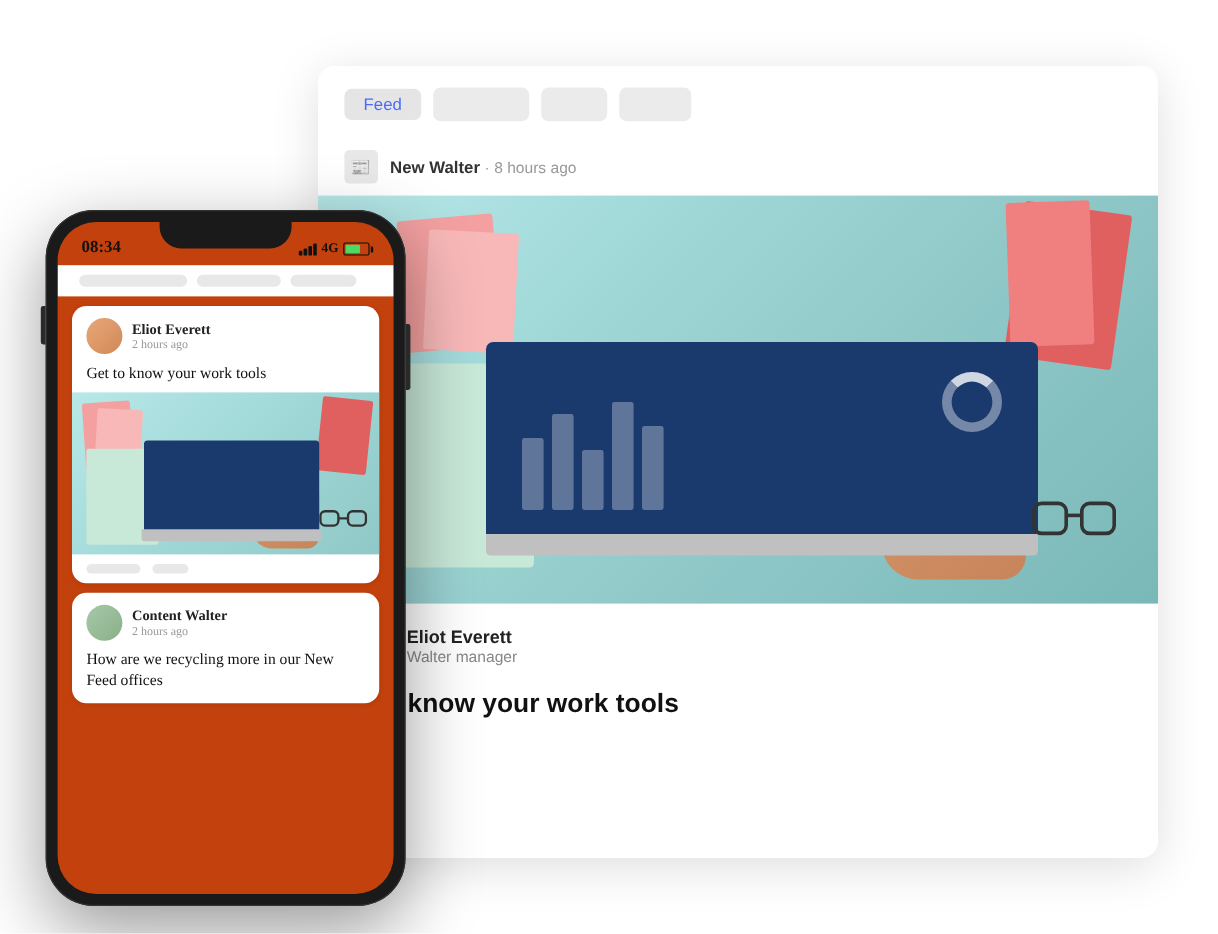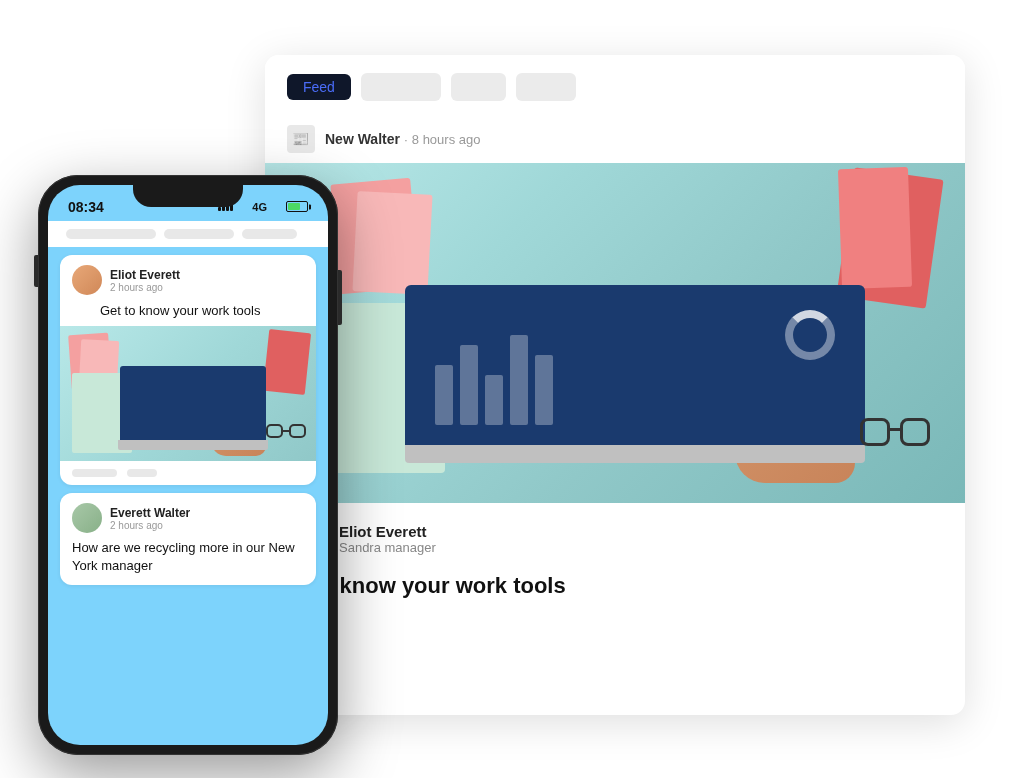--- a/index.html
+++ b/index.html
@@ -28,21 +28,21 @@
 
     .desktop-tab-bar {
       display: flex;
       align-items: center;
       gap: 10px;
       padding: 18px 22px 14px;
       background: #fff;
     }
 
     .tab-active {
-      background: #0f172a;
+      background: #e5e5e5;
       color: #4a6cf7;
       border-radius: 6px;
       padding: 5px 16px;
       font-size: 14px;
       font-weight: 500;
     }
 
     .tab-inactive {
       background: #ebebeb;
       border-radius: 6px;
@@ -346,24 +346,25 @@
       top: 95px;
       width: 4px;
       height: 55px;
       background: #2a2a2a;
       border-radius: 0 2px 2px 0;
     }
 
     .phone-screen {
       width: 100%;
       height: 100%;
-      background: #7dd3fc;
+      background: #c2410c;
       border-radius: 32px;
       overflow: hidden;
       position: relative;
+      font-family: Liberation Serif, serif;
     }
 
     
     .phone-notch {
       position: absolute;
       top: 0;
       left: 50%;
       transform: translateX(-50%);
       width: 110px;
       height: 22px;
@@ -384,22 +385,22 @@
     }
 
     .status-time {
       font-size: 14px;
       font-weight: 700;
       color: #111;
     }
 
     .status-icons {
       display: flex;
-      align-items: flex-start;
-      gap: 19px;
+      align-items: flex-end;
+      gap: 4px;
       font-size: 11px;
       color: #111;
     }
 
     .signal-bars {
       display: flex;
       gap: 1px;
       align-items: flex-end;
     }
 
@@ -513,21 +514,20 @@
     .phone-author-time {
       font-size: 10px;
       color: #999;
     }
 
     .phone-post-text {
       font-size: 13px;
       font-weight: 500;
       color: #111;
       padding: 2px 12px 8px;
-      margin-left: 28px;
     }
 
     .phone-post-image {
       width: 100%;
       height: 135px;
       background: linear-gradient(135deg, #b8e8e8 0%, #a0d8d8 50%, #90c8c8 100%);
       position: relative;
       overflow: hidden;
     }
 
@@ -715,21 +715,21 @@
           <div class="glasses-bridge"></div>
         </div>
       </div>
     </div>
   </div>
 
   <div class="desktop-post-info">
     <div class="author-avatar-desktop">E</div>
     <div>
       <div class="author-name-desktop">Eliot Everett</div>
-      <div class="author-role-desktop">Sandra manager</div>
+      <div class="author-role-desktop">Walter manager</div>
     </div>
   </div>
 
   <div class="desktop-post-title">et to know your work tools</div>
 </div>
 
 <div class="phone-wrapper">
   <div class="phone-outer">
     <div class="phone-screen">
 
@@ -788,22 +788,22 @@
         <div class="phone-post-actions">
           <div class="action-pill"></div>
           <div class="action-pill-small"></div>
         </div>
       </div>
 
       <div class="phone-post-card2">
         <div class="phone-post2-header">
           <div class="phone-author2-avatar"></div>
           <div>
-            <div class="phone-author-name">Everett Walter</div>
+            <div class="phone-author-name">Content Walter</div>
             <div class="phone-author-time">2 hours ago</div>
           </div>
         </div>
-        <div class="phone-post2-text">How are we recycling more in our New York manager</div>
+        <div class="phone-post2-text">How are we recycling more in our New Feed offices</div>
       </div>
 
     </div>
   </div>
 </div>
 
 </body></html>

